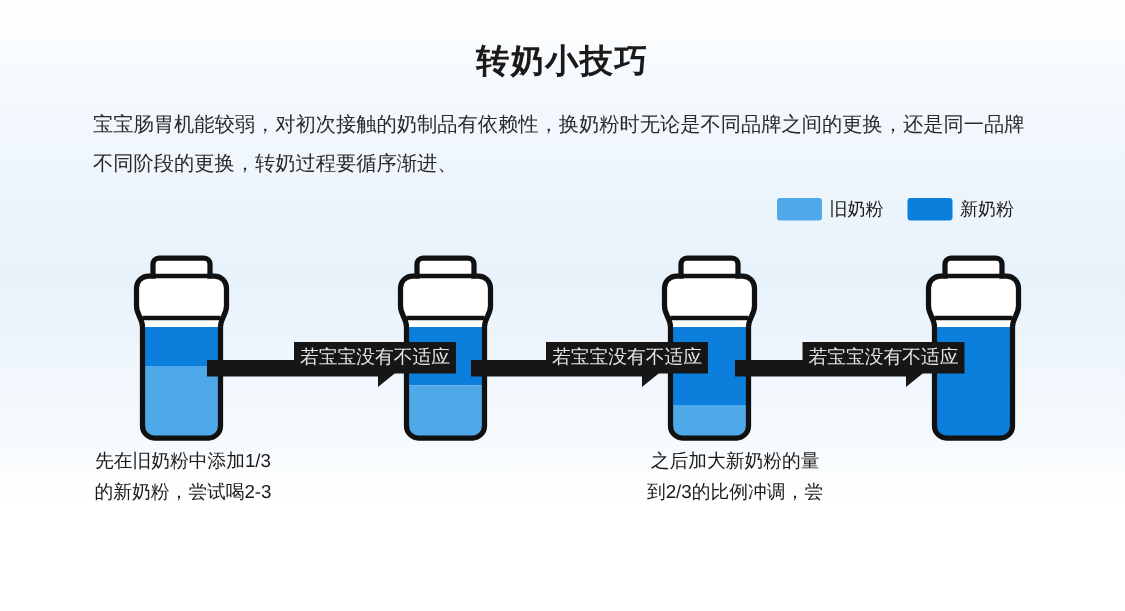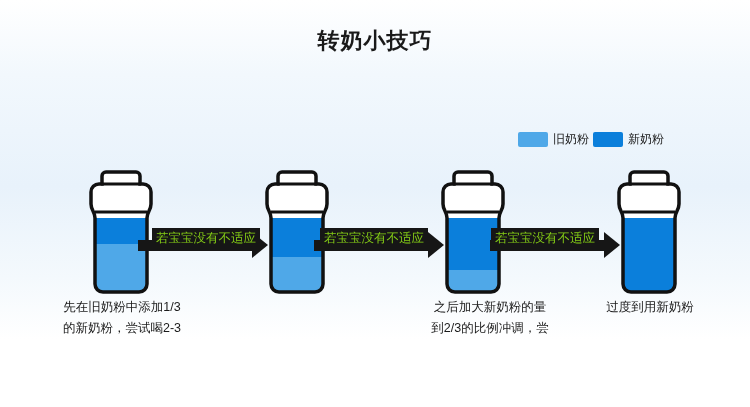--- a/index.html
+++ b/index.html
@@ -39,21 +39,21 @@
     font-size: 13.5px;
     line-height: 26px;
     color: #2b2b2b;
   }
   .legend {
     position: absolute;
     top: 131px;
     left: 518px;
     display: flex;
     align-items: center;
-    gap: 4px;
+    gap: 16px;
   }
   .legend-item {
     display: flex;
     align-items: center;
     gap: 5px;
     font-size: 12px;
     color: #1a1a1a;
   }
   .legend-swatch {
     width: 30px;
@@ -86,42 +86,44 @@
     width: 0;
     height: 0;
     border-top: 13px solid transparent;
     border-bottom: 13px solid transparent;
     border-left: 16px solid #161616;
   }
   .arrow-label {
     position: absolute;
     top: 228px;
     font-size: 12.5px;
-    color: #84cc16;
+    color: #e5e5e5;
     background: #161616;
     padding: 3px 4px;
     white-space: nowrap;
     line-height: 15px;
+    margin-left: 44px;
   }
   .caption {
     position: absolute;
     font-size: 12.5px;
     line-height: 21px;
     color: #1a1a1a;
     width: 120px;
     text-align: center;
   }
 </style>
 </head>
 <body>
 
 <div id="page">
 
   <div class="title">转奶小技巧</div>
 
+  <div class="intro">宝宝肠胃机能较弱，对初次接触的奶制品有依赖性，换奶粉时无论是不同品牌之间的更换，还是同一品牌不同阶段的更换，转奶过程要循序渐进、</div>
 
   <div class="legend">
     <div class="legend-item">
       <span class="legend-swatch swatch-old"></span>
       <span>旧奶粉</span>
     </div>
     <div class="legend-item">
       <span class="legend-swatch swatch-new"></span>
       <span>新奶粉</span>
     </div>
@@ -211,15 +213,14 @@
   <div class="arrow-label" style="left:320px;">若宝宝没有不适应</div>
 
   <div class="arrow-group" style="left:490px; top:232px; width:130px;">
     <div class="arrow-shaft" style="width:114px;"></div>
     <div class="arrow-head"></div>
   </div>
   <div class="arrow-label" style="left:491px;">若宝宝没有不适应</div>
 
   <div class="caption" style="left:62px; top:297px;">先在旧奶粉中添加1/3的新奶粉，尝试喝2-3天</div>
   <div class="caption" style="left:414px; top:297px;margin-left:16px;">之后加大新奶粉的量到2/3的比例冲调，尝试喝2-3天</div>
-  <div class="caption" style="left:590px; top:297px;">过度到用新奶粉</div>
 
 </div>
 
 </body></html>

